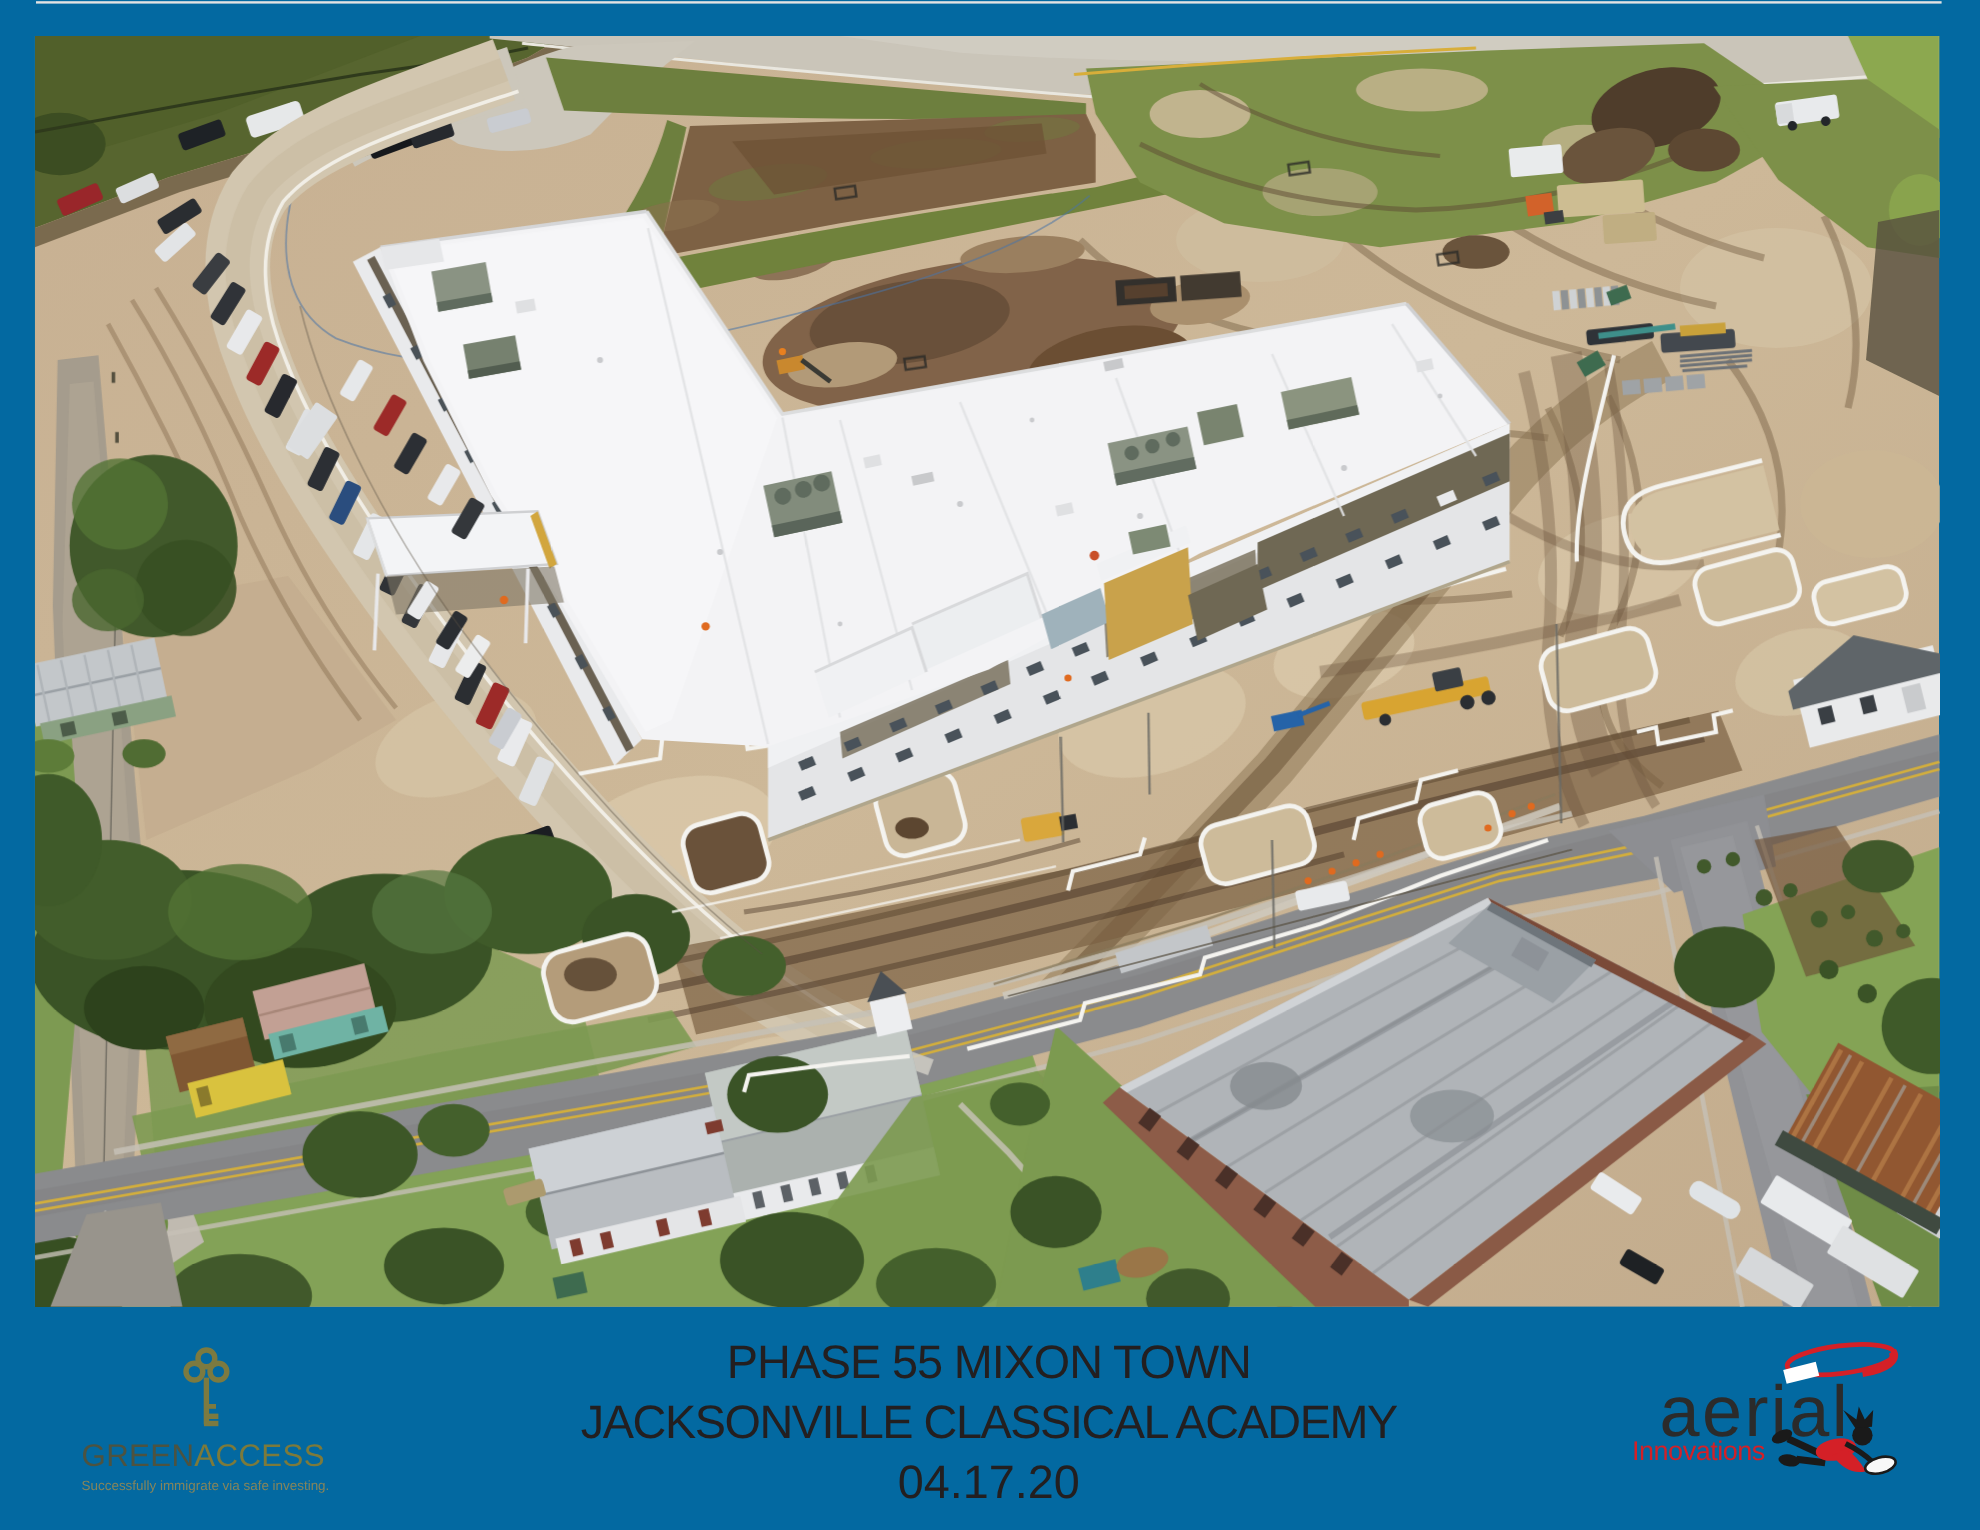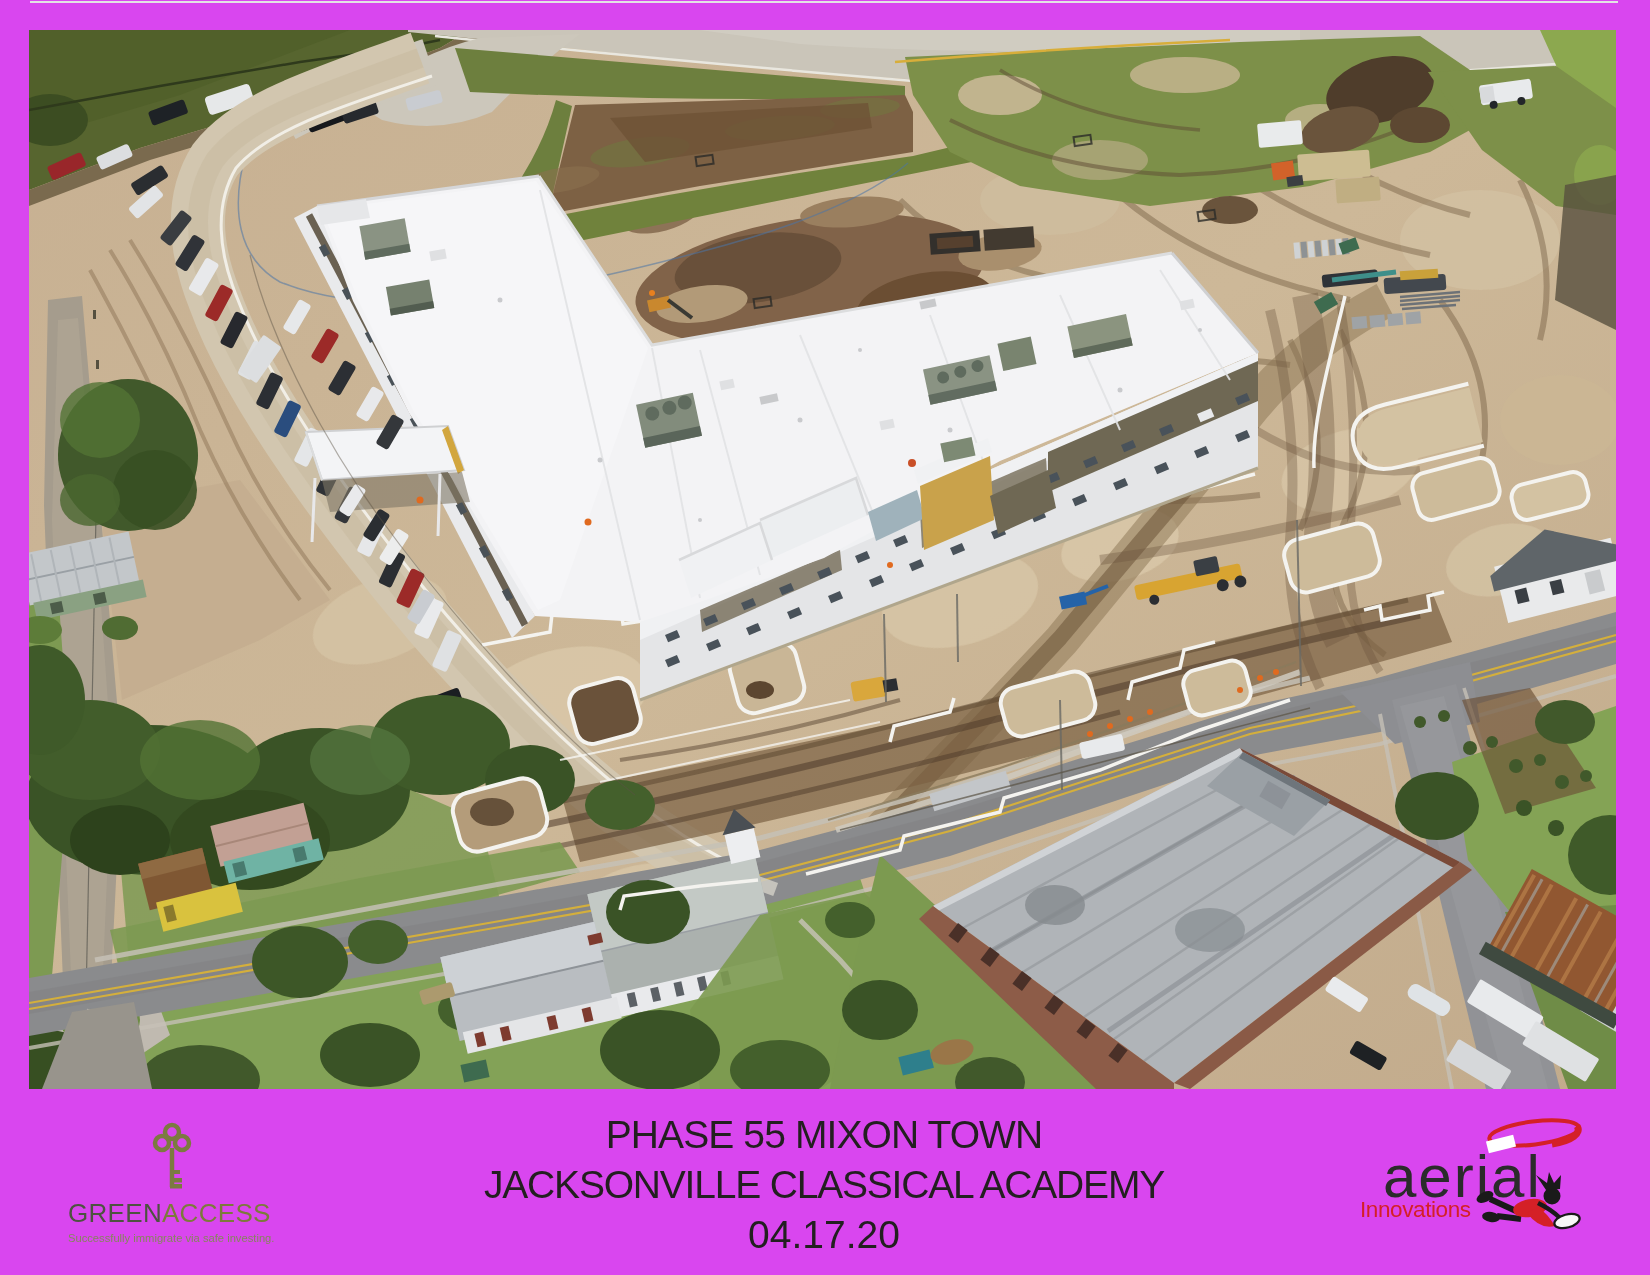--- a/index.html
+++ b/index.html
@@ -1,16 +1,16 @@
 <!DOCTYPE html>
 <html><head>
 <meta charset="utf-8">
 <style>
 html,body{margin:0;padding:0;background:#ffffff;}
-.page{position:relative;width:1650px;height:1275px;background:#d946ef;font-family:"Liberation Sans",sans-serif;overflow:hidden;}
+.page{position:relative;width:1650px;height:1275px;background:#0369a1;font-family:"Liberation Sans",sans-serif;overflow:hidden;}
 svg{position:absolute;left:0;top:0;}
 </style>
 </head>
 <body>
 <div class="page">
 <svg width="1650" height="1275" viewBox="0 0 1650 1275">
 <defs>
 <clipPath id="ph">
           <rect x="29" y="30" width="1587" height="1059"></rect>
         </clipPath>

